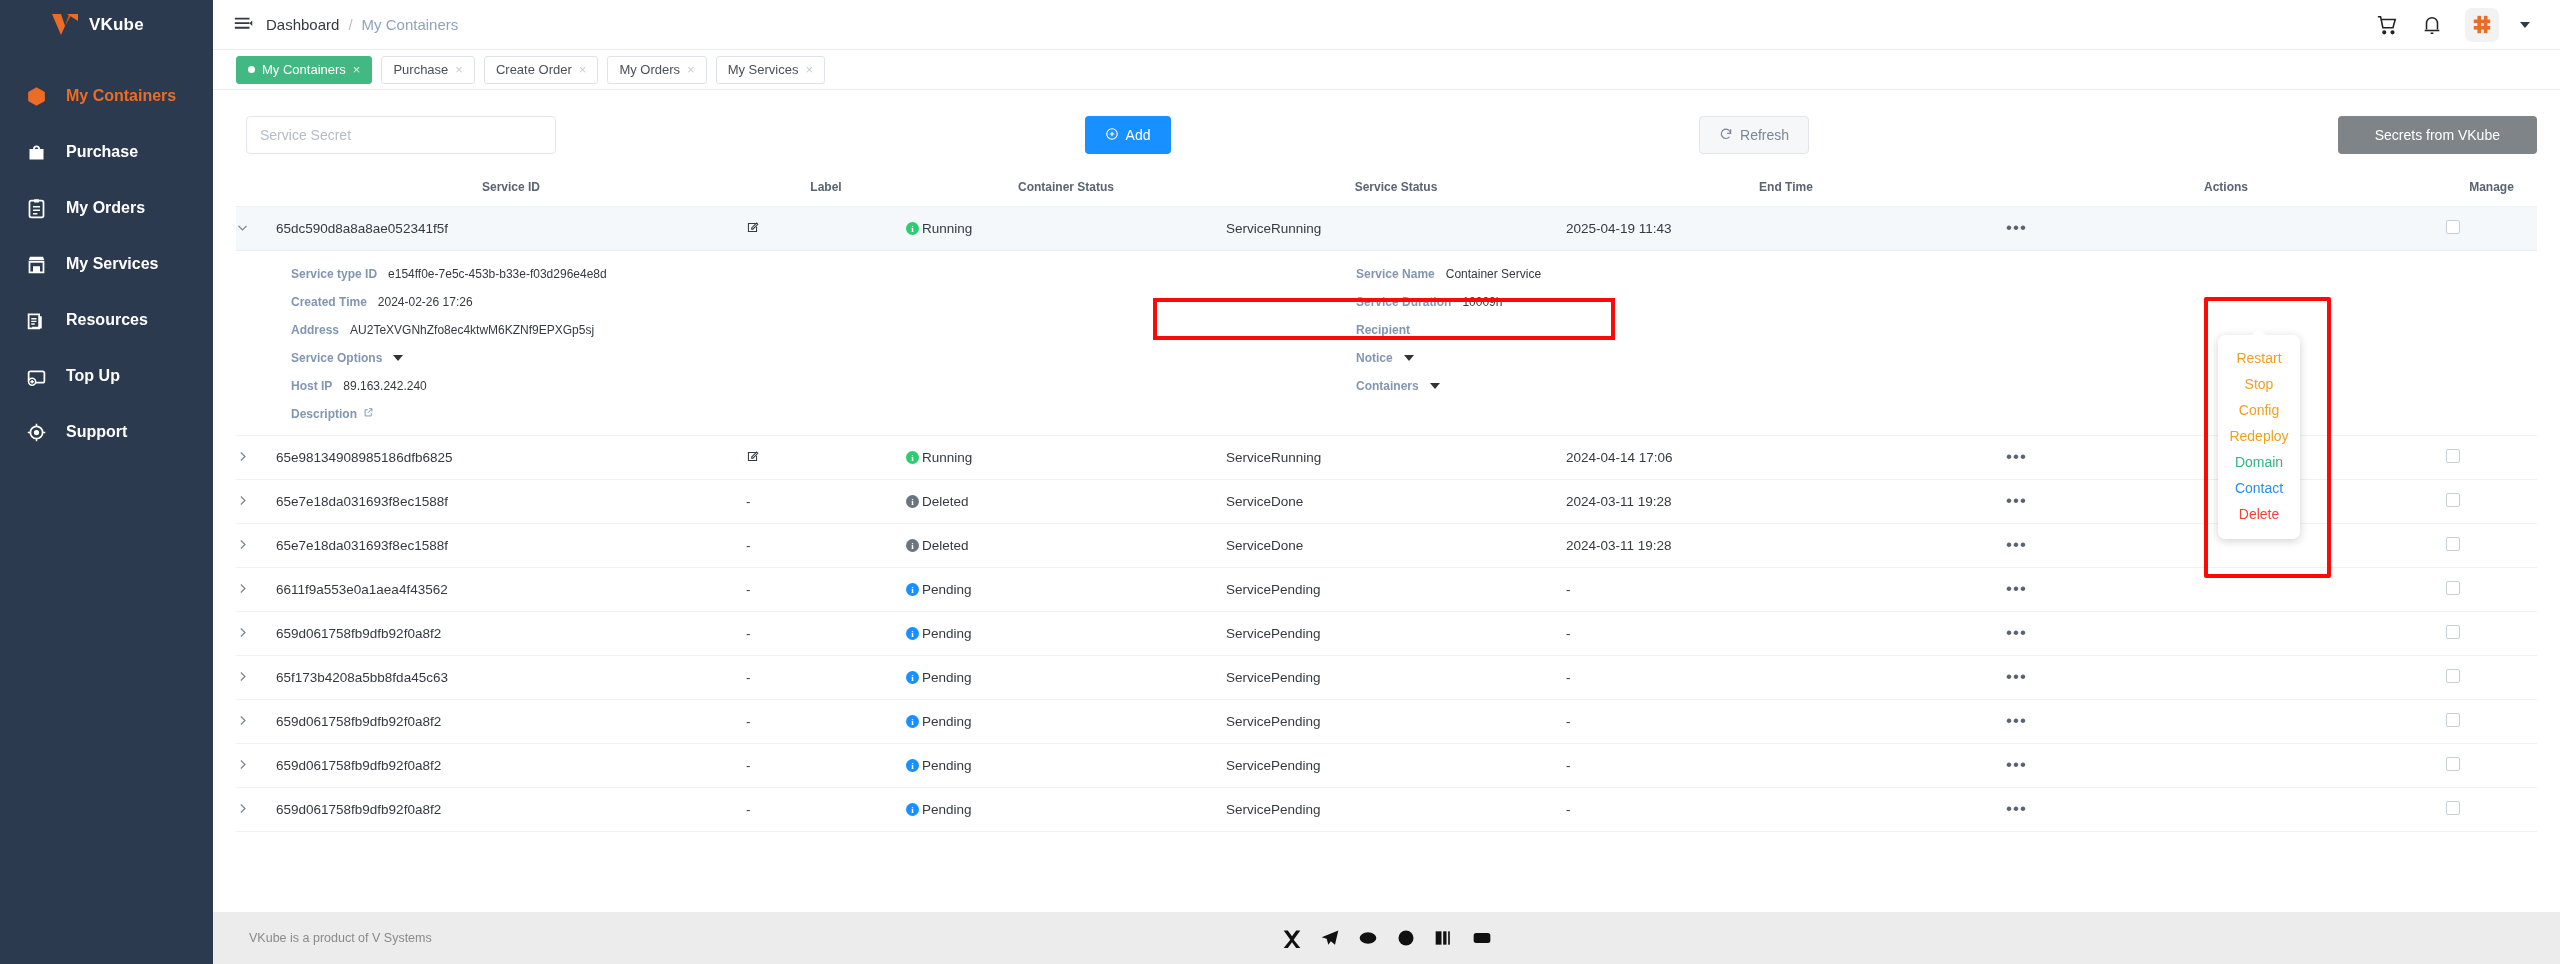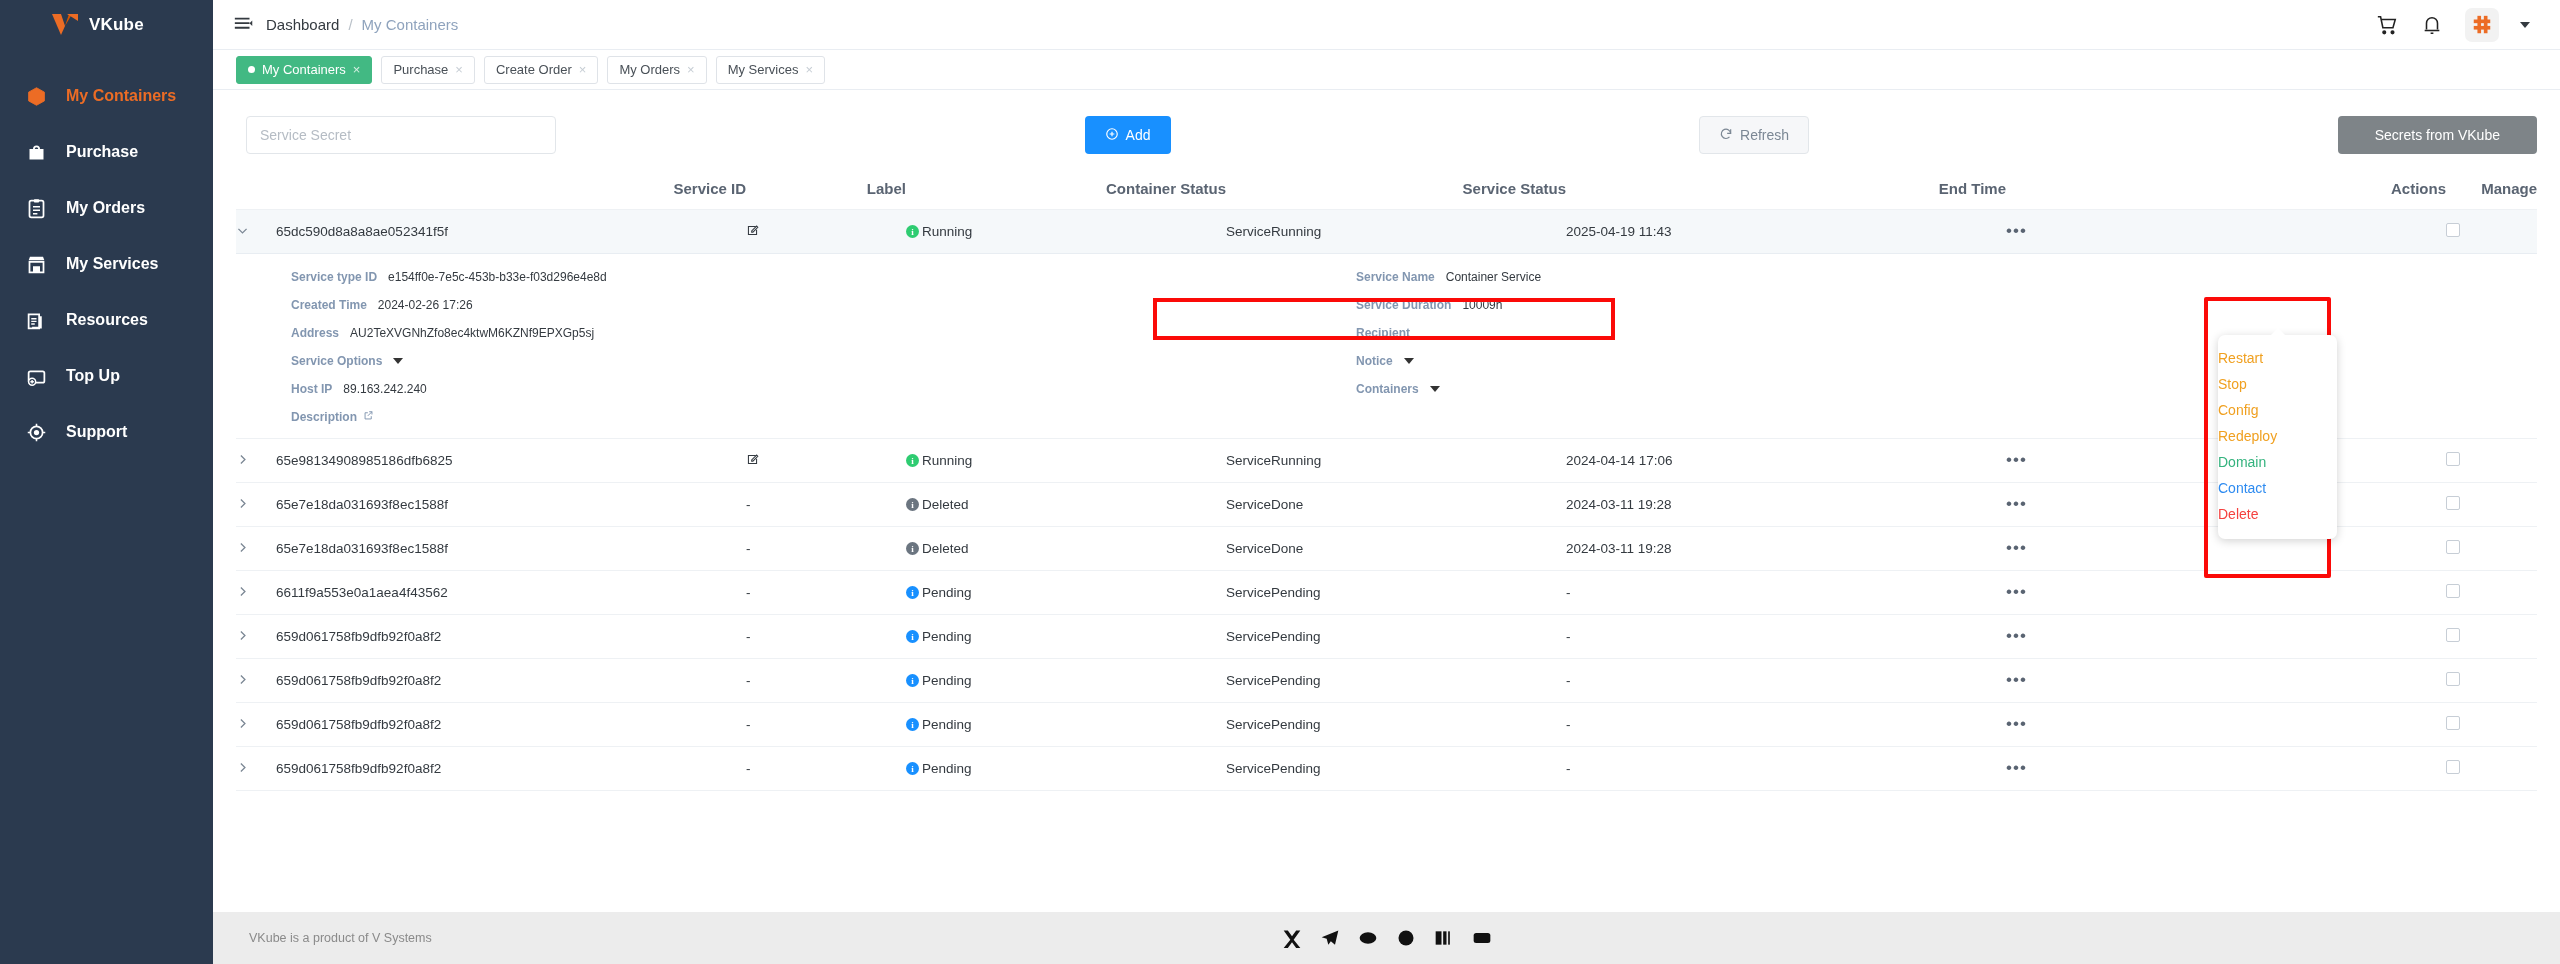--- a/index.html
+++ b/index.html
@@ -84,21 +84,21 @@
     padding: 0 19px; border-radius: 4px; font-size: 14px; cursor: pointer;
     border: 1px solid transparent; white-space: nowrap;
   }
   .btn-add { background: #1890ff; color: #fff; }
   .btn-refresh { background: #f6f7f9; color: #7b8794; border-color: #e2e6ea; }
   .btn-secrets { background: #7e8488; color: #fff; padding: 0 36px; }
 
   
   table.grid { width: 100%; border-collapse: collapse; table-layout: fixed; }
   table.grid th {
-    text-align: right; font-size: 15px; color: #5a6472; font-weight: bold;
+    text-align: center; font-size: 12px; color: #5a6472; font-weight: bold;
     padding: 8px 0 12px 0; border-bottom: 1px solid #eef1f4;
   }
   table.grid td {
     font-size: 13.5px; color: #343a40; padding: 0; height: 44px;
     border-bottom: 1px solid #eef1f4; vertical-align: middle;
   }
   tr.datarow.expandedrow td { background: #f5f8fa; border-bottom: 1px solid #e8edf2; }
   .col-caret { width: 40px; }
   .col-id { width: 470px; }
   .col-label { width: 160px; }
@@ -140,24 +140,24 @@
   .tri { width: 0; height: 0; border-left: 5px solid transparent; border-right: 5px solid transparent; border-top: 6px solid #333; cursor: pointer; }
   .dlink { color: #8296b0; font-weight: bold; cursor: pointer; display: flex; align-items: center; gap: 6px; }
 
   
   .popup-wrap { position: absolute; left: 1991px; top: 207px; width: 127px; height: 281px; }
   .redbox {
     position: absolute; inset: 0; border: 4px solid #fb0a08; border-radius: 2px;
     pointer-events: none;
   }
   .popup {
-    position: absolute; left: 14px; top: 38px; width: 119px;
+    position: absolute; left: 14px; top: 38px; width: 82px;
     background: #fff; border-radius: 7px;
     box-shadow: 0 2px 10px rgba(0,0,0,.18); padding: 12px 0 14px 0;
-    display: flex; flex-direction: column; align-items: flex-start; gap: 4px;
+    display: flex; flex-direction: column; align-items: center; gap: 4px;
   }
   .popup::before {
     content: ""; position: absolute; top: -7px; left: 50%; margin-left: -8px;
     width: 0; height: 0; border-left: 8px solid transparent; border-right: 8px solid transparent;
     border-bottom: 8px solid #fff;
   }
   .popup-item { font-size: 14px; line-height: 22px; cursor: pointer; }
   .pi-orange { color: #f0a020; }
   .pi-green { color: #34b37e; }
   .pi-blue { color: #2e8bf0; }
@@ -590,20 +590,41 @@
                 <span class="st-badge st-pend">i</span>
                 <span>Pending</span>
               </div>
             </td>
             <td>ServicePending</td>
             <td class="dash">-</td>
             <td><span class="dots">•••</span></td>
             <td><span class="cbx"></span></td>
           </tr>
 
+          <tr class="datarow">
+            <td>
+              <span class="caret-right">
+                <svg viewBox="0 0 16 16" width="13" height="13" fill="none" stroke="#7b8794" stroke-width="1.6">
+                    <path d="M6 3l5 5-5 5"></path>
+                  </svg>
+              </span>
+            </td>
+            <td>65f173b4208a5bb8fda45c63</td>
+            <td class="dash">-</td>
+            <td>
+              <div class="status-cell">
+                <span class="st-badge st-pend">i</span>
+                <span>Pending</span>
+              </div>
+            </td>
+            <td>ServicePending</td>
+            <td class="dash">-</td>
+            <td><span class="dots">•••</span></td>
+            <td><span class="cbx"></span></td>
+          </tr>
 
           <tr class="datarow">
             <td>
               <span class="caret-right">
                 <svg viewBox="0 0 16 16" width="13" height="13" fill="none" stroke="#7b8794" stroke-width="1.6">
                     <path d="M6 3l5 5-5 5"></path>
                   </svg>
               </span>
             </td>
             <td>659d061758fb9dfb92f0a8f2</td>

